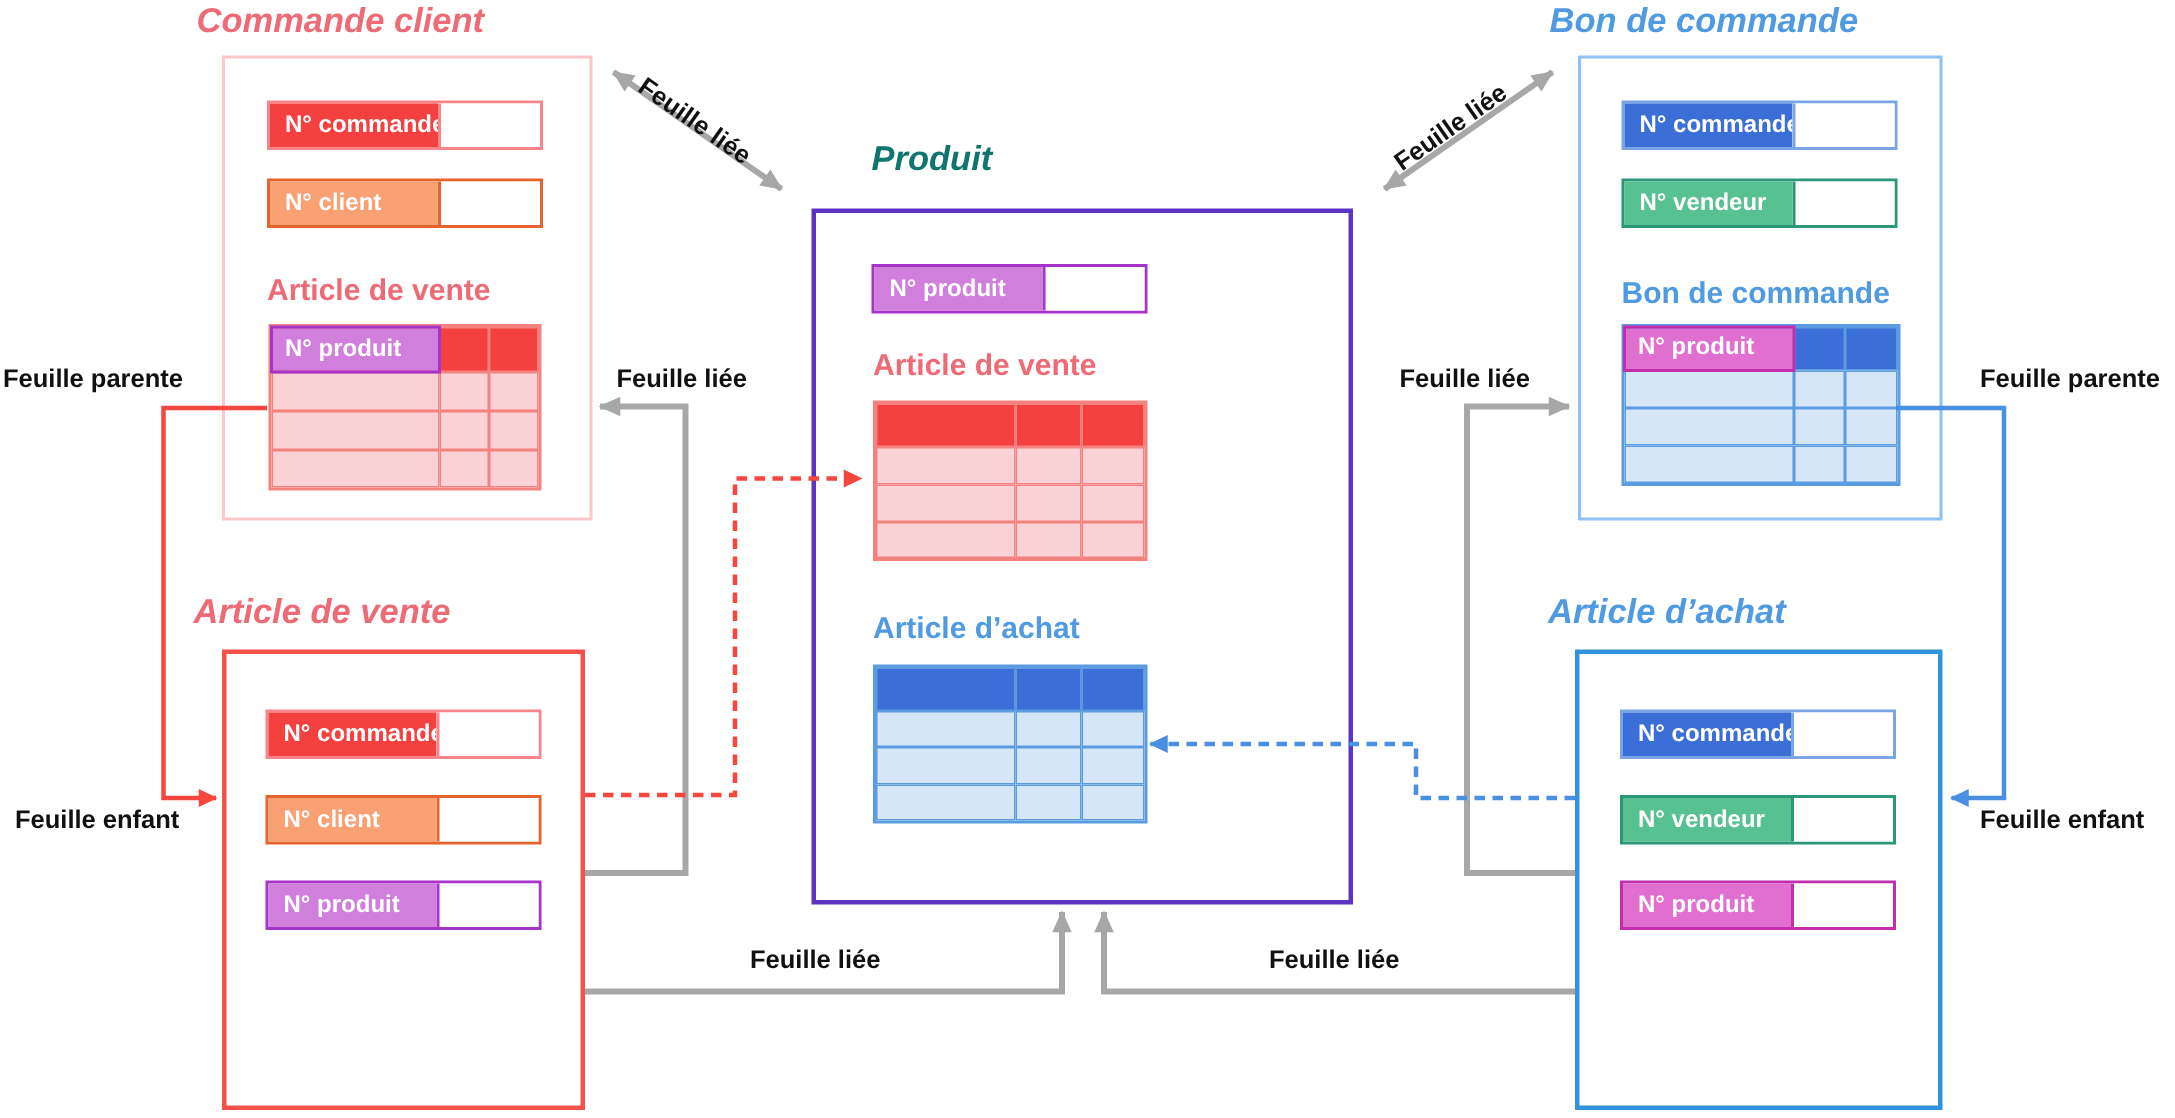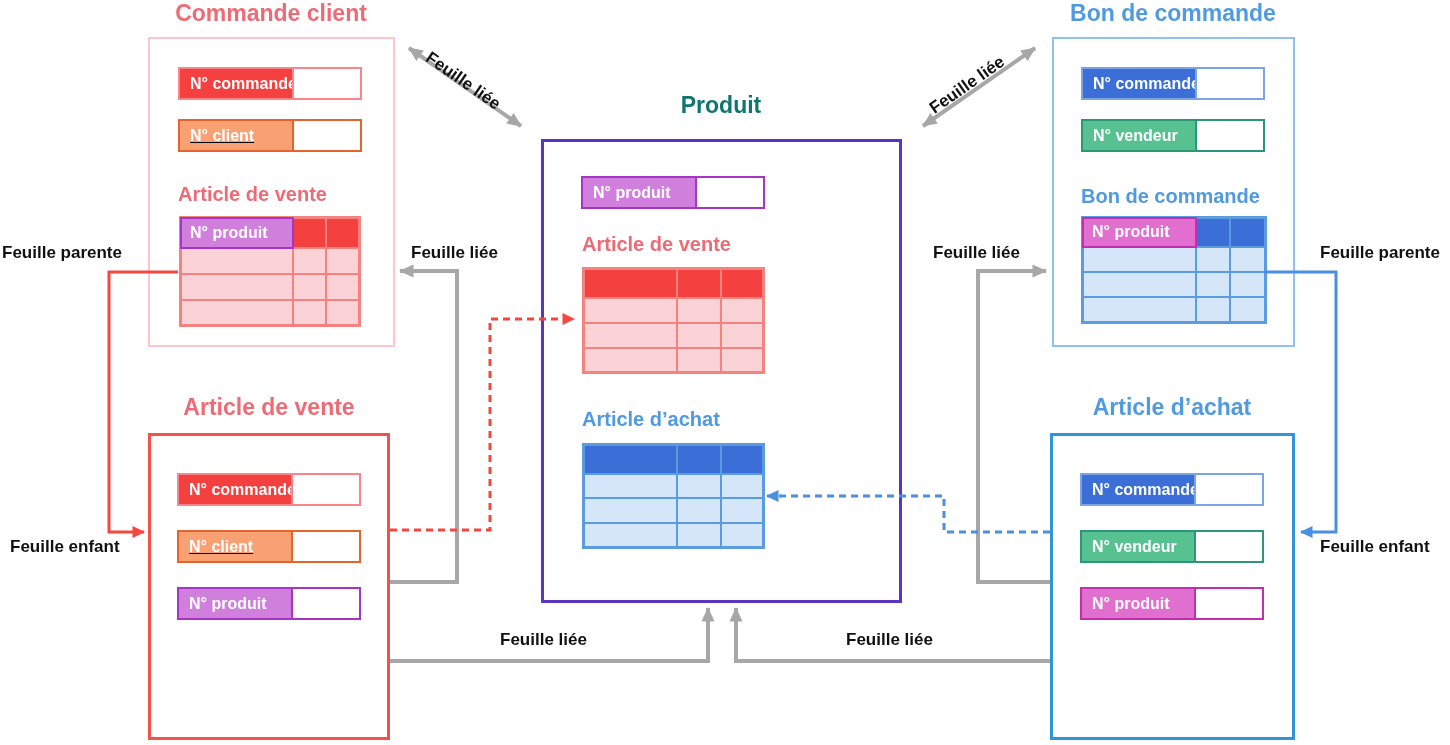--- a/index.html
+++ b/index.html
@@ -8,37 +8,37 @@
     font-family:"Liberation Sans",sans-serif;font-weight:bold;
     overflow:hidden;-webkit-font-smoothing:antialiased;
   }
   .box{position:absolute;box-sizing:border-box;background:#fff;}
   #box-cc{left:148px;top:37px;width:247px;height:310px;border:2px solid #fcc6ca;}
   #box-prod{left:541px;top:139px;width:361px;height:464px;border:3px solid #5d33c5;}
   #box-bc{left:1052px;top:37px;width:243px;height:310px;border:2px solid #8fc2f0;}
   #box-av{left:148px;top:433px;width:242px;height:307px;border:3px solid #f5514b;}
   #box-aa{left:1050px;top:433px;width:245px;height:307px;border:3px solid #3193dc;}
 
-  .title{position:absolute;font-size:23px;text-align:center;width:280px;color:#1a1a1a;z-index:3;}
+  .title{position:absolute;font-size:23px;width:280px;color:#1a1a1a;z-index:3;font-style:italic;}
   #t-cc{left:131px;top:0px;color:#ee6a75;}
   #t-prod{left:581px;top:92px;color:#0f766e;}
   #t-bc{left:1033px;top:0px;color:#4f9ae1;}
   #t-av{left:129px;top:394px;color:#ee6a75;}
   #t-aa{left:1032px;top:394px;color:#4f9ae1;}
 
   .subtitle{position:absolute;font-size:20px;z-index:3;}
   .sub-coral{color:#ee6a75;} .sub-blue{color:#4f9ae1;}
 
   .field{position:absolute;display:flex;width:184px;height:33px;box-sizing:border-box;
          border:2px solid;background:#fff;z-index:3;}
   .flabel{width:112px;box-sizing:border-box;display:flex;align-items:center;
           padding-left:10px;color:#fff;font-size:16px;white-space:nowrap;}
   .finput{flex:1;background:#fff;border-left:2px solid;border-left-color:inherit;}
   .th-red{border-color:#f9858b;}     .th-red .flabel{background:#f4403f;}
-  .th-orange{border-color:#e5632c;text-decoration:underline;}  .th-orange .flabel{background:#f9a173;}
+  .th-orange{border-color:#e5632c;}  .th-orange .flabel{background:#f9a173;}
   .th-blue{border-color:#7aa4e4;}    .th-blue .flabel{background:#3b6ed6;}
   .th-green{border-color:#2b9678;}   .th-green .flabel{background:#57c191;}
   .th-purple{border-color:#a733c9;}  .th-purple .flabel{background:#d07fdd;}
   .th-magenta{border-color:#c22fae;} .th-magenta .flabel{background:#e06fd0;}
 
   .dtable{position:absolute;display:grid;box-sizing:border-box;border:2px solid var(--bc);z-index:3;}
   .dtable .c{border:1px solid var(--bc);}
   .red-t{--bc:#f4837f;}
   .red-t .c{background:#fbd2d5;}
   .red-t .c.h{background:#f4403f;}

